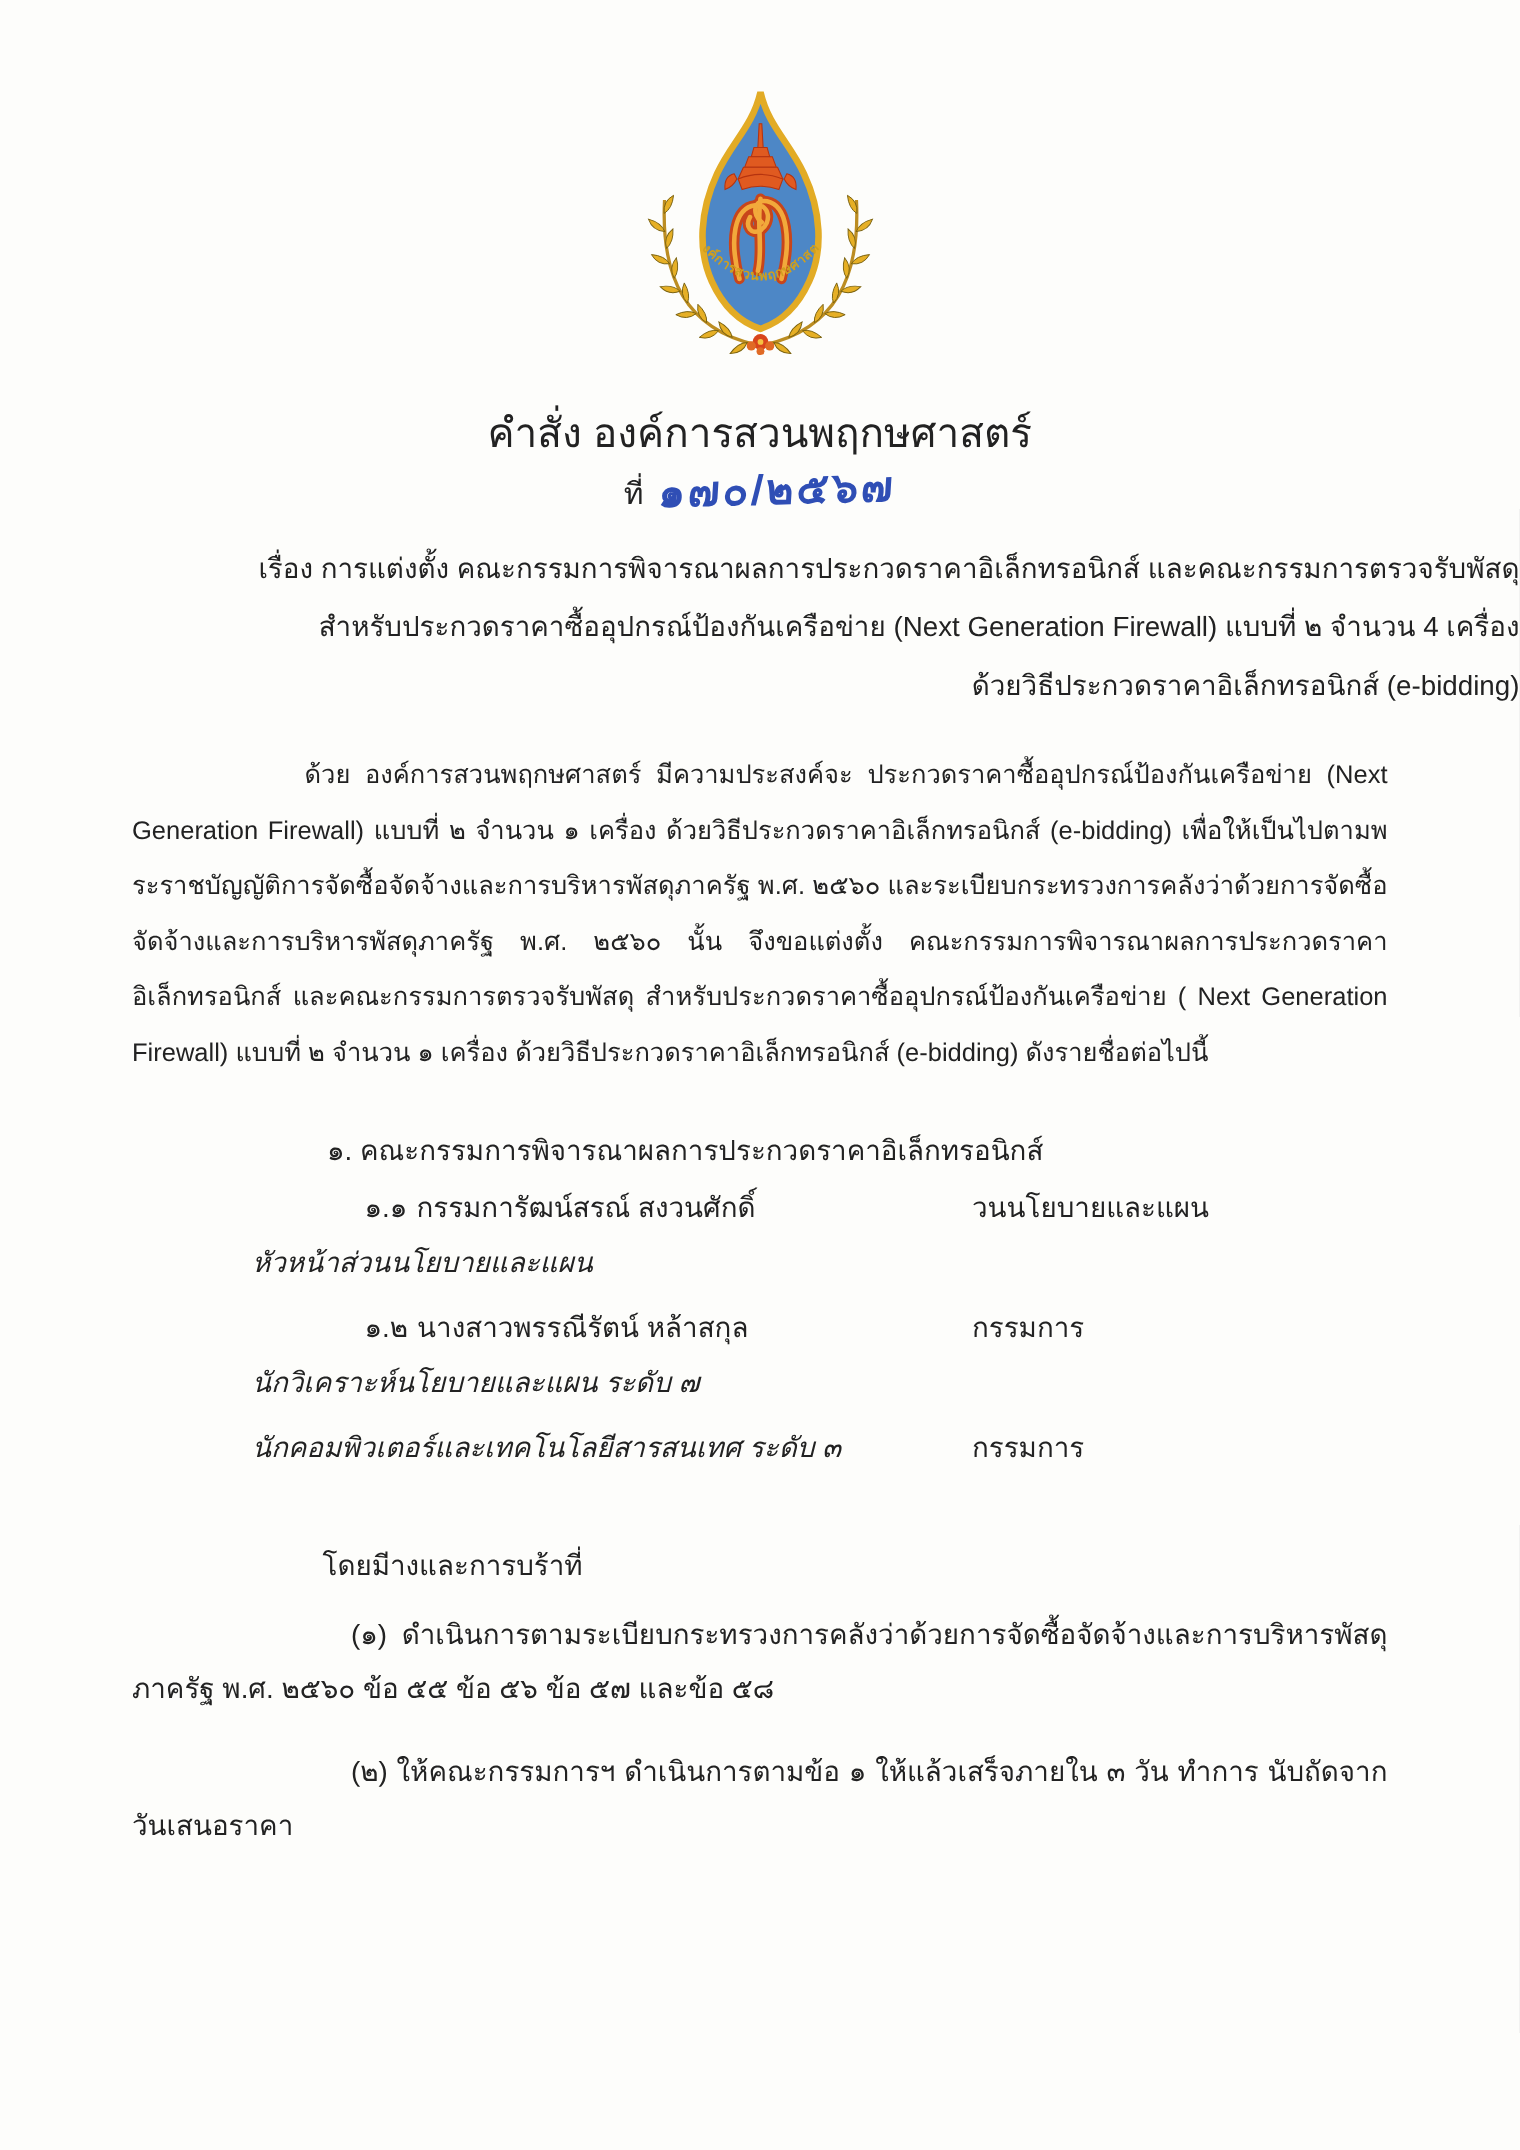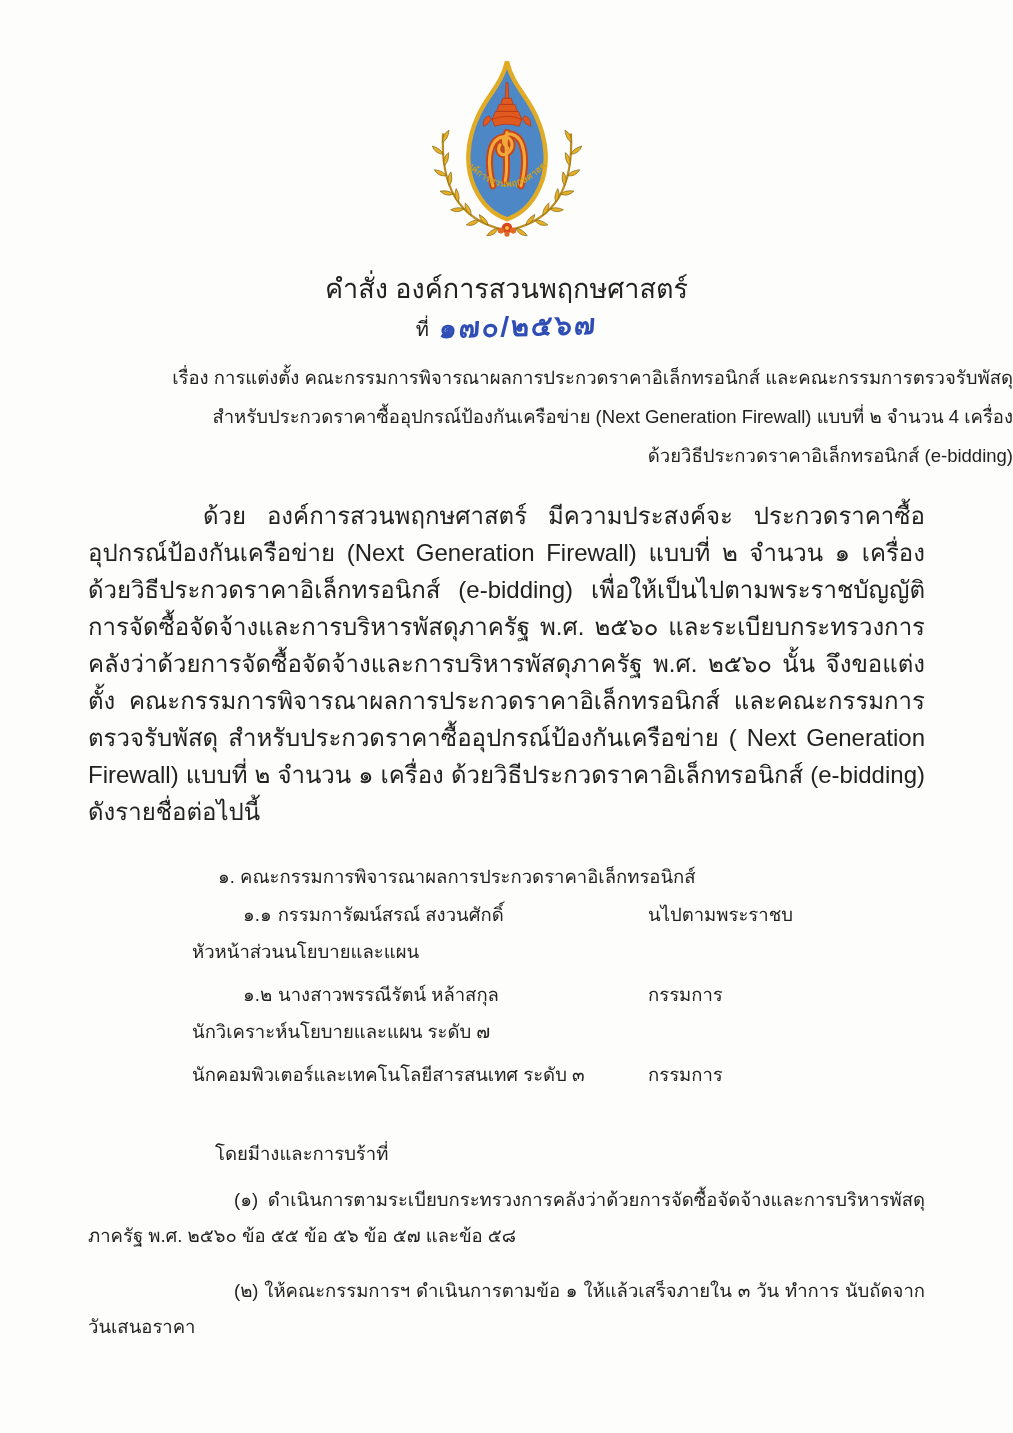--- a/index.html
+++ b/index.html
@@ -21,31 +21,31 @@
     font-size:28px;
     letter-spacing:2px;
     margin-left:10px;
     transform:rotate(-1.5deg) skewX(-5deg);
     font-weight:bold;
   }
   .subject{margin-top:8px;text-align:right;font-size:18.5px;line-height:39px;}
   .content{margin:0 88px;}
   .preamble{
     margin-top:22px;
-    font-size:24px;line-height:37px;
+    font-size:17px;line-height:37px;
     text-align:justify;
     text-indent:115px;
   }
   .committee{margin-top:28px;font-size:18.5px;}
   .committee-heading{margin-left:130px;line-height:38px;}
   .member{position:relative;}
   .member-line{margin-left:155px;line-height:37px;}
   .member-name{margin-left:6px;}
   .member-role{position:absolute;left:560px;top:0;line-height:37px;}
-  .member-position{margin-left:104px;line-height:37px;margin-bottom:6px;}
+  .member-position{margin-left:80px;line-height:37px;margin-bottom:6px;font-style:italic;}
   .duties{margin-top:42px;font-size:18.5px;}
   .duties-heading{margin-left:127px;line-height:37px;}
   .duty{
     line-height:36px;
     text-align:justify;
     text-indent:146px;
     margin-top:10px;
   }
 </style>
 </head>
@@ -139,21 +139,21 @@
 
     <p class="preamble">ด้วย องค์การสวนพฤกษศาสตร์ มีความประสงค์จะ ประกวดราคาซื้ออุปกรณ์ป้องกันเครือข่าย (Next Generation Firewall) แบบที่ ๒ จำนวน ๑ เครื่อง ด้วยวิธีประกวดราคาอิเล็กทรอนิกส์ (e-bidding) เพื่อให้เป็นไปตามพระราชบัญญัติการจัดซื้อจัดจ้างและการบริหารพัสดุภาครัฐ พ.ศ. ๒๕๖๐ และระเบียบกระทรวงการคลังว่าด้วยการจัดซื้อจัดจ้างและการบริหารพัสดุภาครัฐ พ.ศ. ๒๕๖๐ นั้น จึงขอแต่งตั้ง คณะกรรมการพิจารณาผลการประกวดราคาอิเล็กทรอนิกส์ และคณะกรรมการตรวจรับพัสดุ สำหรับประกวดราคาซื้ออุปกรณ์ป้องกันเครือข่าย ( Next Generation Firewall) แบบที่ ๒ จำนวน ๑ เครื่อง ด้วยวิธีประกวดราคาอิเล็กทรอนิกส์ (e-bidding) ดังรายชื่อต่อไปนี้</p>
 
     <div class="committee">
       <div class="committee-heading">๑. คณะกรรมการพิจารณาผลการประกวดราคาอิเล็กทรอนิกส์</div>
 
       <div class="member">
         <div class="member-line">
           <span>๑.๑</span><span class="member-name">กรรมการัฒน์สรณ์ สงวนศักดิ์</span>
         </div>
-        <span class="member-role">นไปตามพระราชบ</span>
+        <span class="member-role">วนนโยบายและแผน</span>
         <div class="member-position">หัวหน้าส่วนนโยบายและแผน</div>
       </div>
 
       <div class="member">
         <div class="member-line">
           <span>๑.๒</span><span class="member-name">นางสาวพรรณีรัตน์ หล้าสกุล</span>
         </div>
         <span class="member-role">กรรมการ</span>
         <div class="member-position">นักวิเคราะห์นโยบายและแผน ระดับ ๗</div>
       </div>

